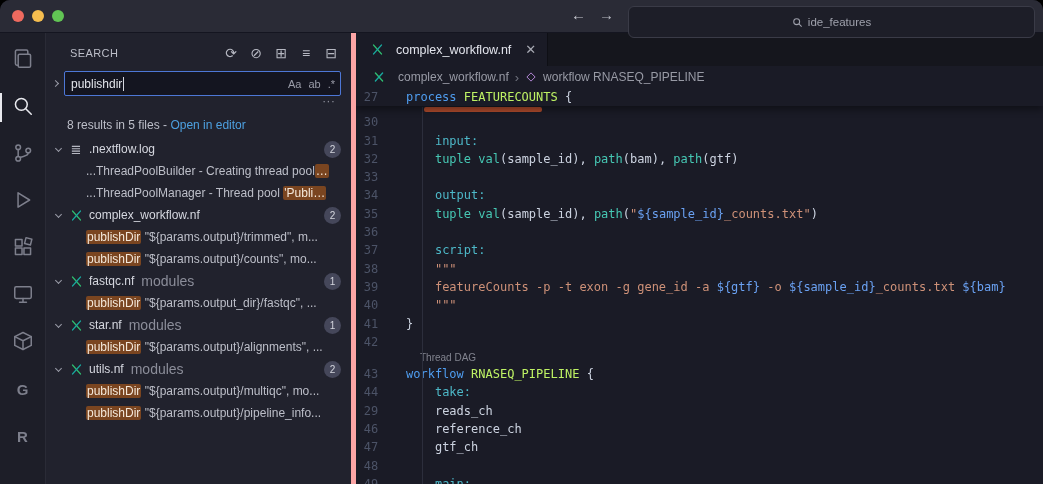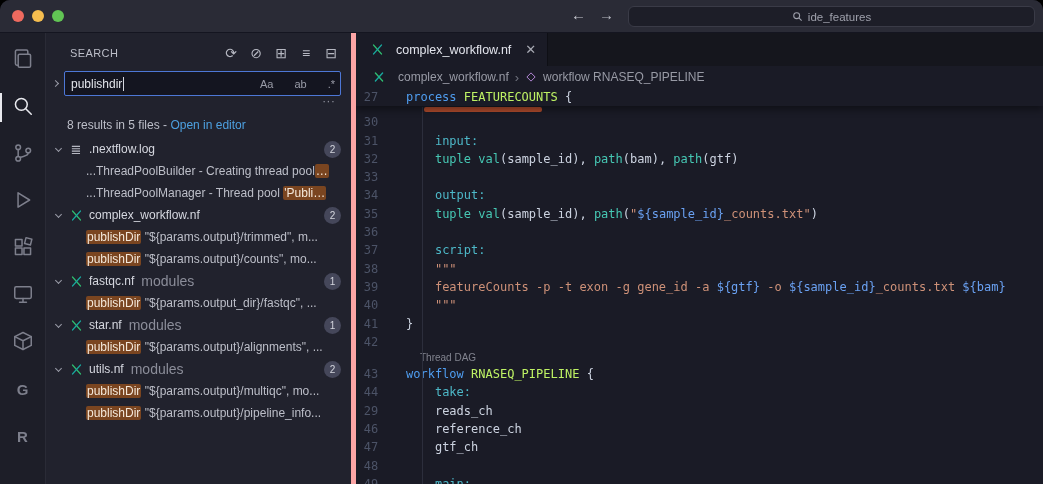--- a/index.html
+++ b/index.html
@@ -12,21 +12,21 @@
   .window{width:1043px;height:484px;overflow:hidden;border-radius:10px 10px 0 0;
     background:var(--editor);display:flex;flex-direction:column;position:relative}
 
   
   .titlebar{flex:0 0 33px;background:var(--titlebar);border-bottom:1px solid #141520;
     display:flex;align-items:center;position:relative}
   .tl{width:12px;height:12px;border-radius:50%;margin-left:8px}
   .tl.red{background:#ee6a5f;margin-left:12px}.tl.yellow{background:#f5bd4f}.tl.green{background:#61c454}
   .nav-arrow{position:absolute;top:6px;font-size:15px;color:#c6c8d0}
   .nav-back{left:571px}.nav-fwd{left:599px;color:#b9bbc4}
-  .tb-search{position:absolute;left:628px;top:6px;width:407px;height:21px;background:#1d1e28;
+  .tb-search{position:absolute;left:628px;top:6px;width:407px;height:32px;background:#1d1e28;
     border:1px solid #3a3b47;border-radius:6px;display:flex;align-items:center;justify-content:center;
     gap:5px;color:#9fa1ac;font-size:11.5px}
   .tb-search svg{width:11px;height:11px;stroke:#9fa1ac}
 
   
   .main{flex:1;display:flex;min-height:0}
 
   
   .activitybar{flex:0 0 45px;background:var(--activity);border-right:1px solid #2a2b36;
     display:flex;flex-direction:column;align-items:center;padding-top:4px}
@@ -44,21 +44,21 @@
   .sb-title{flex:1;letter-spacing:.4px}
   .sb-actions{display:flex;gap:9px;color:#b6b8c2;font-size:14px}
   .sb-action{width:16px;height:16px;display:flex;align-items:center;justify-content:center;cursor:pointer}
   .search-row{display:flex;align-items:center;padding:4px 10px 0 7px}
   .chev{display:inline-block;width:5px;height:5px;border-right:1.4px solid #9a9ca8;border-bottom:1.4px solid #9a9ca8}
   .chev.right{transform:rotate(-45deg);margin-right:6px}
   .chev.down{transform:rotate(45deg);margin:0 7px 2px 3px;flex:0 0 5px}
   .search-input{flex:1;height:25px;background:#141520;border:1px solid var(--accent);border-radius:2px;
     display:flex;align-items:center;padding:0 6px;color:#e2e4ea;position:relative}
   .caret{width:1px;height:14px;background:#d5d7df;margin-left:1px}
-  .opts{position:absolute;right:5px;display:flex;gap:21px;color:#9a9ca8;font-size:11px}
+  .opts{position:absolute;right:5px;display:flex;gap:7px;color:#9a9ca8;font-size:11px}
   .opt{cursor:pointer}
   .opt-match-whole-word{}
   .more-row{height:13px;display:flex;justify-content:flex-end;padding-right:16px;
     color:#8a8c98;font-size:13px;line-height:9px}
   .summary{padding:9px 16px 6px 21px;color:#bdbfc9}
   .summary a{color:#4da0e0;text-decoration:none;cursor:pointer}
   .results{flex:1;overflow:hidden;color:#bfc1cb}
   .file-row{height:22px;display:flex;align-items:center;padding-left:7px;position:relative;
     color:#d6d8e0;cursor:pointer;white-space:nowrap}
   .file-icon{width:16px;margin-right:5px;display:flex;justify-content:center;align-items:center}

